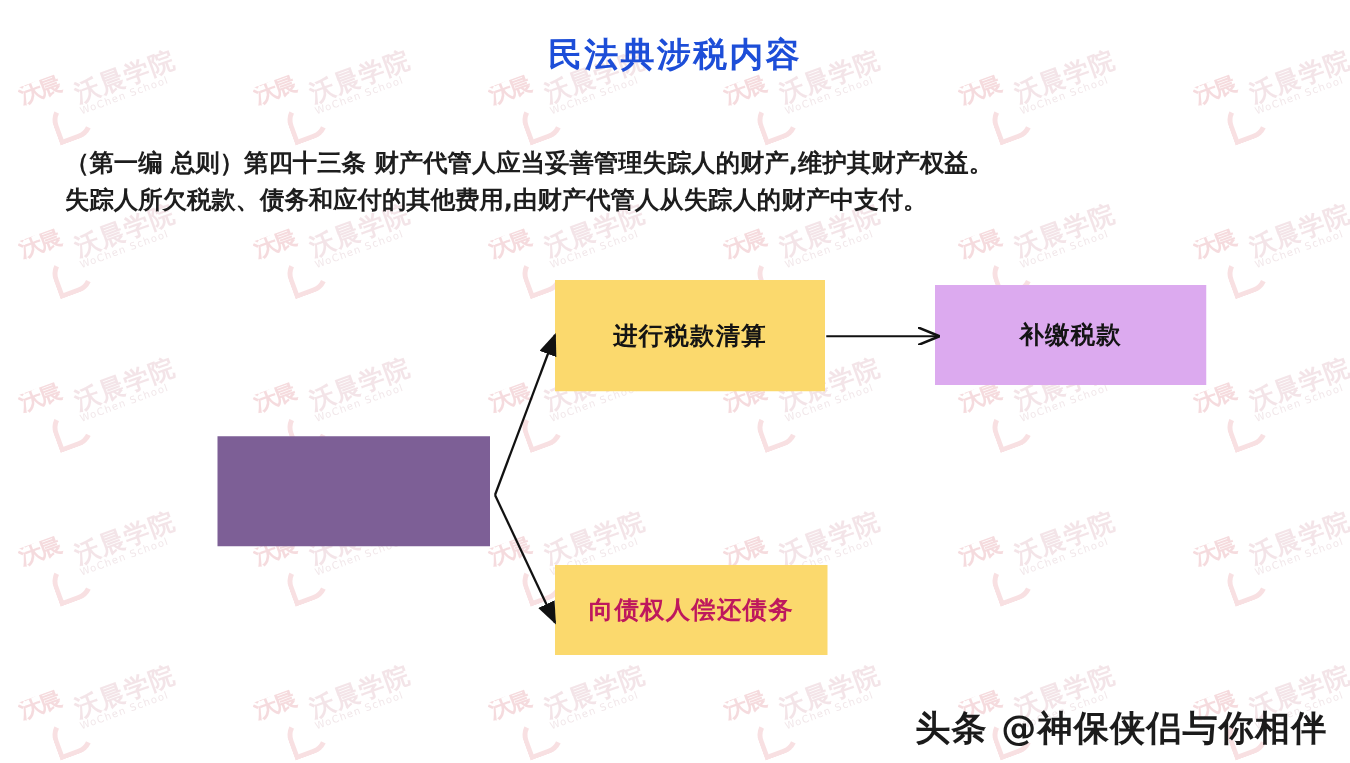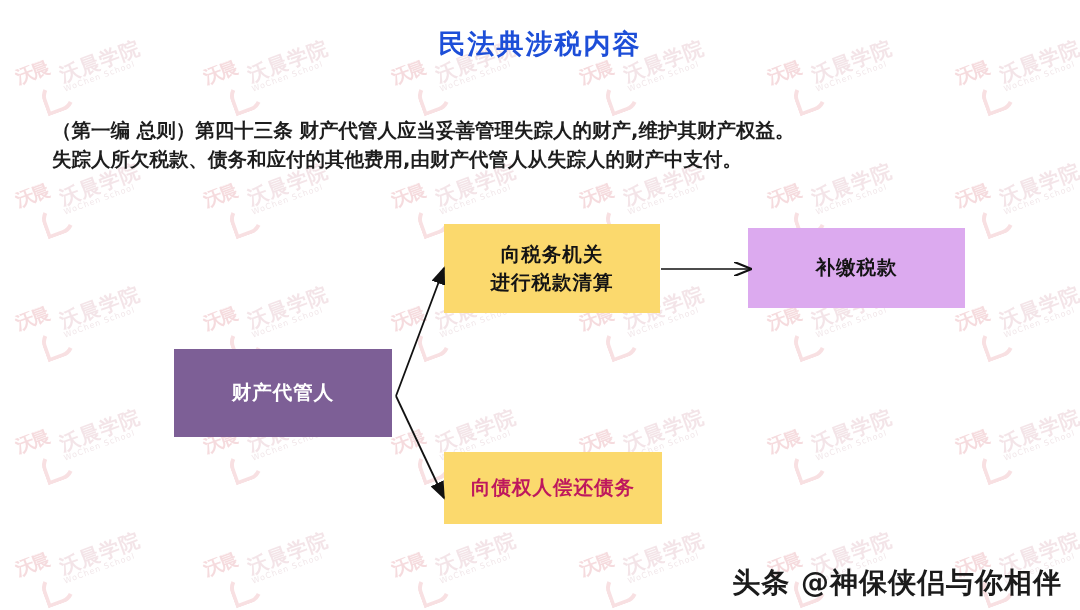--- a/index.html
+++ b/index.html
@@ -373,27 +373,25 @@
 
   <div id="body-text">
     <div class="line">（第一编 总则）第四十三条 财产代管人应当妥善管理失踪人的财产,维护其财产权益。</div>
     <div class="line">失踪人所欠税款、债务和应付的其他费用,由财产代管人从失踪人的财产中支付。</div>
   </div>
 
   <div id="flow">
 
     <div class="node" id="node-custodian" style="background: rgb(125, 95, 150); color: rgb(255, 255, 255);">
       <div>
-        <span class="node-lines">财产代管人</span>
       </div>
     </div>
 
     <div class="node" id="node-tax-clearance" style="background: rgb(251, 217, 109); color: rgb(20, 20, 20);">
       <div>
-        <span class="node-lines">向税务机关</span>
         <span class="node-lines">进行税款清算</span>
       </div>
     </div>
 
     <div class="node" id="node-pay-tax" style="background: rgb(220, 170, 239); color: rgb(20, 20, 20); text-align: right;">
       <div>
         <span class="node-lines">补缴税款</span>
       </div>
     </div>
 

